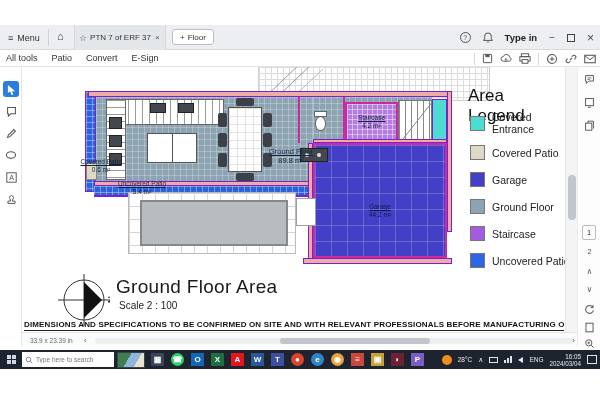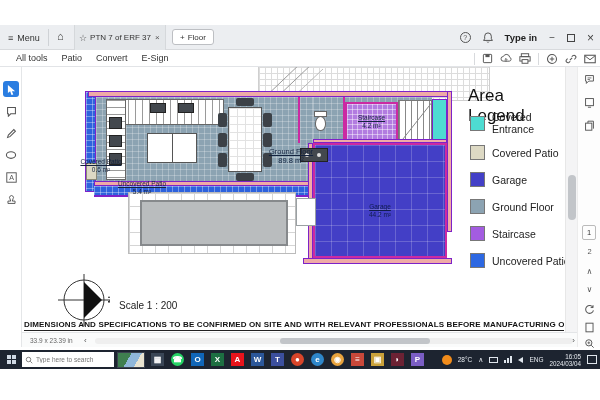--- a/index.html
+++ b/index.html
@@ -16,21 +16,21 @@
   .doc-tab{left:74px;top:0;width:92px;height:25px;background:#e4e7ea;border-left:1px solid #d5d8db;border-right:1px solid #d5d8db;display:flex;align-items:center;gap:3px;padding:0 4px;font-size:8px}
   .tab-title{white-space:nowrap;overflow:hidden;max-width:62px}
   .create-btn{left:172px;top:4px;height:16px;padding:0 7px;border:1px solid #bdbfc3;border-radius:3px;background:#fff;display:flex;align-items:center;gap:3px;font-size:8px}
   .win-right{right:6px;top:0;height:25px;display:flex;align-items:center;gap:12px;font-size:10px;color:#444}
   .signin{font-weight:bold;font-size:9.5px;color:#222}
   .q-circle{width:11px;height:11px;border:1px solid #555;border-radius:50%;font-size:7px;display:flex;align-items:center;justify-content:center;color:#555}
   .max-box{width:8px;height:8px;border:1px solid #444}
 
   .toolbar{left:0;top:50px;width:600px;height:17px;background:#fff;border-bottom:1px solid #e2e4e7;display:flex;align-items:center;font-size:9px;color:#333}
   .toolbar .t-item{margin-left:14px}
-  .toolbar .t-item:first-child{margin-left:16px}
+  .toolbar .t-item:first-child{margin-left:6px}
   .find-box{position:absolute;right:175px;top:0;height:17px;display:flex;align-items:center;gap:4px}
   .find-input{border:none;outline:none;width:72px;font-size:8px;color:#555;text-align:right;background:transparent;font-family:"Liberation Sans",sans-serif}
   .tb-icons{position:absolute;right:4px;top:0;height:17px;display:flex;align-items:center;gap:7px}
   .vsep{width:1px;height:12px;background:#d8dadd}
 
   
   .leftrail{left:0;top:67px;width:22px;height:280px;background:#fff;border-right:1px solid #e4e6e8}
   .rail-ic{position:absolute;left:3px;width:16px;height:16px;border-radius:3px;display:flex;align-items:center;justify-content:center}
   .rail-ic.sel{background:#2a7de1}
 
@@ -333,21 +333,22 @@
       <div class="legend-lab">Uncovered Patio</div>
     </div>
 
     <svg class="abs" style="left:36px;top:207px" width="52" height="52">
       <line x1="0" y1="26" x2="52" y2="26" stroke="#333"></line>
       <line x1="26" y1="0" x2="26" y2="52" stroke="#333"></line>
       <circle cx="26" cy="26" r="20" fill="#fff" fill-opacity="0" stroke="#333"></circle>
       <polygon points="26,8 44,26 26,44" fill="#111"></polygon>
       <text x="50" y="22" transform="rotate(90 50 22)" font-size="10" fill="#222" font-family="Liberation Sans">N</text>
     </svg>
-    <div class="abs plan-scale" style="left:97px;top:233px">Scale 1 : 200</div>
+    <div class="abs plan-title" style="left:94px;top:209px">Ground Floor Area</div>
+    <div class="abs plan-scale" style="left:97px;top:233px">Scale 2 : 100</div>
 
     <div class="abs disclaimer" style="left:2px;top:252px;width:540px">DIMENSIONS AND SPECIFICATIONS TO BE CONFIRMED ON SITE AND WITH RELEVANT PROFESSIONALS BEFORE MANUFACTURING OR I</div>
   </div>
 
   <div class="abs vscroll">
     <div class="vthumb"></div>
   </div>
 
   <div class="abs rightrail">
     <div class="rr-ic" style="top:6px">

